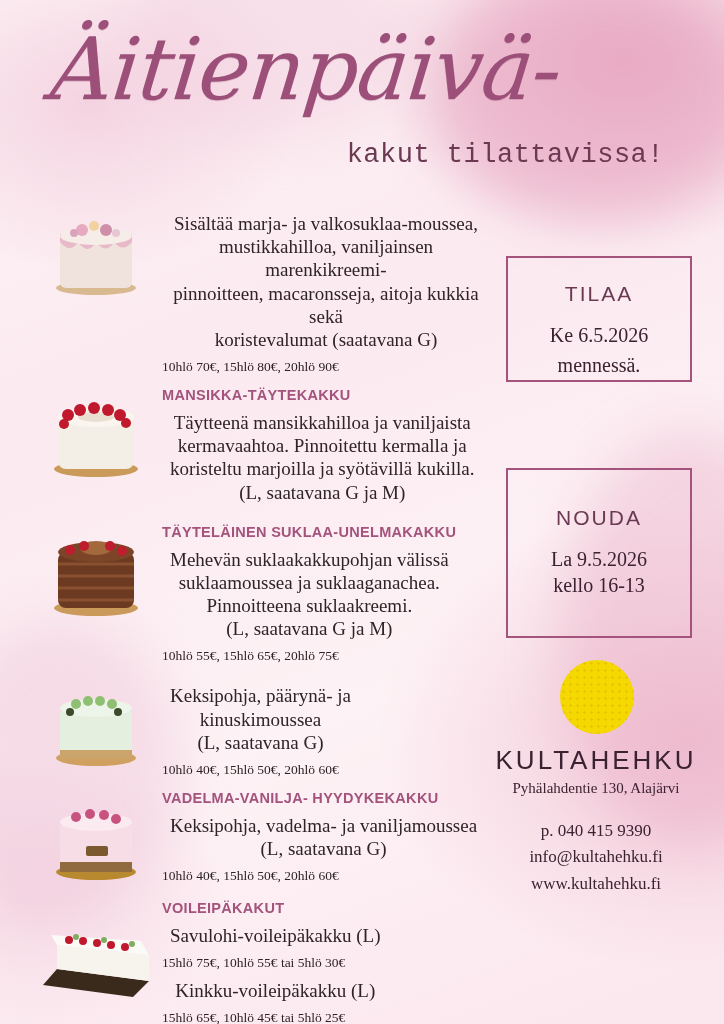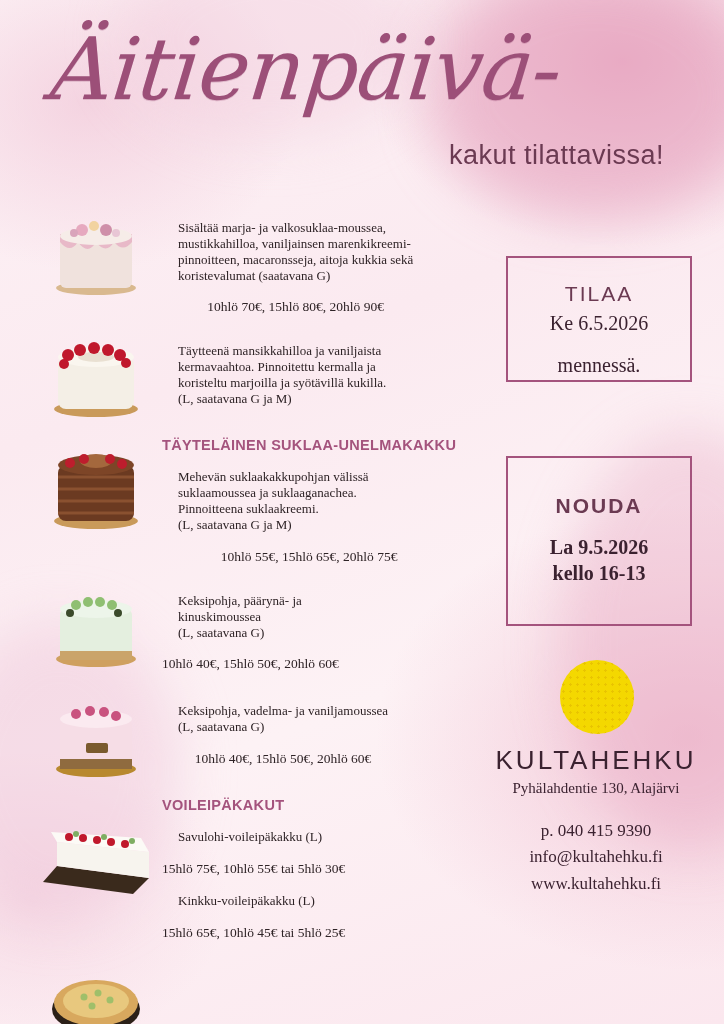--- a/index.html
+++ b/index.html
@@ -35,21 +35,21 @@
     font-style:italic;
     font-size:86px;
     line-height:1.05;
     color:#9c4f78;
     letter-spacing:-1px;
     transform:skewX(-6deg);
     text-shadow:0 1px 0 rgba(156,79,120,0.25);
   }
   .title-sub{
     position:absolute;right:60px;top:140px;
-    font-family:Liberation Sans, sans-serif;
+    font-family:Liberation Mono, monospace;
     font-size:27px;
     color:#6b3a52;
     letter-spacing:0.5px;
   }
 
   
   .items{
     position:absolute;left:40px;top:198px;width:450px;
   }
   .item{
@@ -69,53 +69,53 @@
   .item-text{padding-top:6px;}
   .item-title{
     font-family:"Liberation Sans", sans-serif;
     font-size:14.5px;
     font-weight:bold;
     color:#a4537d;
     letter-spacing:0.3px;
     margin:0 0 3px 0;
   }
   .item-desc{
-    font-size:13px;
+    font-size:19px;
     line-height:1.22;
     color:#2e2326;
-    margin:16px;
+    margin:8px;
+    text-align:center;
   }
   .item-price{
     font-size:13.5px;
     color:#2e2326;
     margin:1px 0 0 0;
-    text-align:center;
   }
   .sub-block{margin-top:8px;}
 
   
   .infobox{
     position:absolute;
     border:2px solid #a4537d;
     text-align:center;
     color:#5e2c46;
   }
   .box-tilaa{left:506px;top:256px;width:182px;height:122px;}
-  .box-nouda{left:506px;top:456px;width:182px;height:166px;font-weight:bold;}
+  .box-nouda{left:506px;top:468px;width:182px;height:166px;}
   .box-head{
     font-family:"Liberation Sans", sans-serif;
     font-size:21px;
     letter-spacing:2px;
     color:#6b3a52;
     margin-top:24px;
   }
   .box-line{
     font-size:20px;
     line-height:1.3;
-    margin-top:4px;
+    margin-top:16px;
     color:#3b2230;
   }
   .box-nouda .box-head{margin-top:36px;}
   .box-nouda .box-line{margin-top:16px;}
 
   
   .logo-wrap{position:absolute;left:549px;top:660px;width:96px;height:96px;}
   .logo-circle{
     width:74px;height:74px;border-radius:50%;
     background:#f4d800;
@@ -191,20 +191,21 @@
               <circle cx="38" cy="27" r="6"></circle>
             <circle cx="52" cy="25" r="6"></circle>
               <circle cx="66" cy="27" r="6"></circle>
             <circle cx="78" cy="32" r="6"></circle>
               <circle cx="84" cy="40" r="5"></circle>
             <circle cx="22" cy="41" r="5"></circle>
           </g>
         </svg>
       </div>
       <div class="item-text">
+        <div class="item-title">MANSIKKA-TÄYTEKAKKU</div>
         <div class="item-desc" style="white-space:pre-line">Täytteenä mansikkahilloa ja vaniljaista
 kermavaahtoa. Pinnoitettu kermalla ja
 koristeltu marjoilla ja  syötävillä kukilla.
 (L, saatavana G ja M)</div>
       </div>
     </div>
 
     <div class="item">
       <div class="thumb">
         <svg class="cake" width="108" height="100" viewBox="0 0 108 100" aria-hidden="true">
@@ -271,20 +272,21 @@
           <g fill="#c9537f">
             <circle cx="34" cy="31" r="5"></circle>
               <circle cx="48" cy="28" r="5"></circle>
             <circle cx="62" cy="29" r="5"></circle>
               <circle cx="74" cy="33" r="5"></circle>
           </g>
           <rect x="44" y="60" width="22" height="10" rx="2" fill="#7a5a2e"></rect>
         </svg>
       </div>
       <div class="item-text">
+        <div class="item-title">VADELMA-VANILJA- HYYDYKEKAKKU</div>
         <div class="item-desc" style="white-space:pre-line">Keksipohja, vadelma- ja vaniljamoussea
 (L, saatavana G)</div>
         <div class="item-price">10hlö 40€, 15hlö 50€, 20hlö 60€</div>
       </div>
     </div>
 
     <div class="item" style="min-height:130px">
       <div class="thumb" style="height:130px">
         <svg class="cake" width="118" height="96" viewBox="0 0 118 96" aria-hidden="true">
           <polygon points="6,74 96,86 112,70 20,58" fill="#3a2a1c"></polygon>
@@ -331,21 +333,21 @@
       </div>
       <div class="item-text">
       </div>
     </div>
 
   </div>
 
   <div class="infobox box-tilaa">
     <div class="box-head">TILAA</div>
     <div class="box-line">Ke 6.5.2026</div>
-    <div class="box-line" style="margin-top:16px">mennessä.</div>
+    <div class="box-line" style="margin-top:4px">mennessä.</div>
   </div>
 
   <div class="infobox box-nouda">
     <div class="box-head">NOUDA</div>
     <div class="box-line">La 9.5.2026</div>
     <div class="box-line" style="margin-top:0">kello 16-13</div>
   </div>
 
   <div class="logo-wrap">
     <div class="logo-circle">

